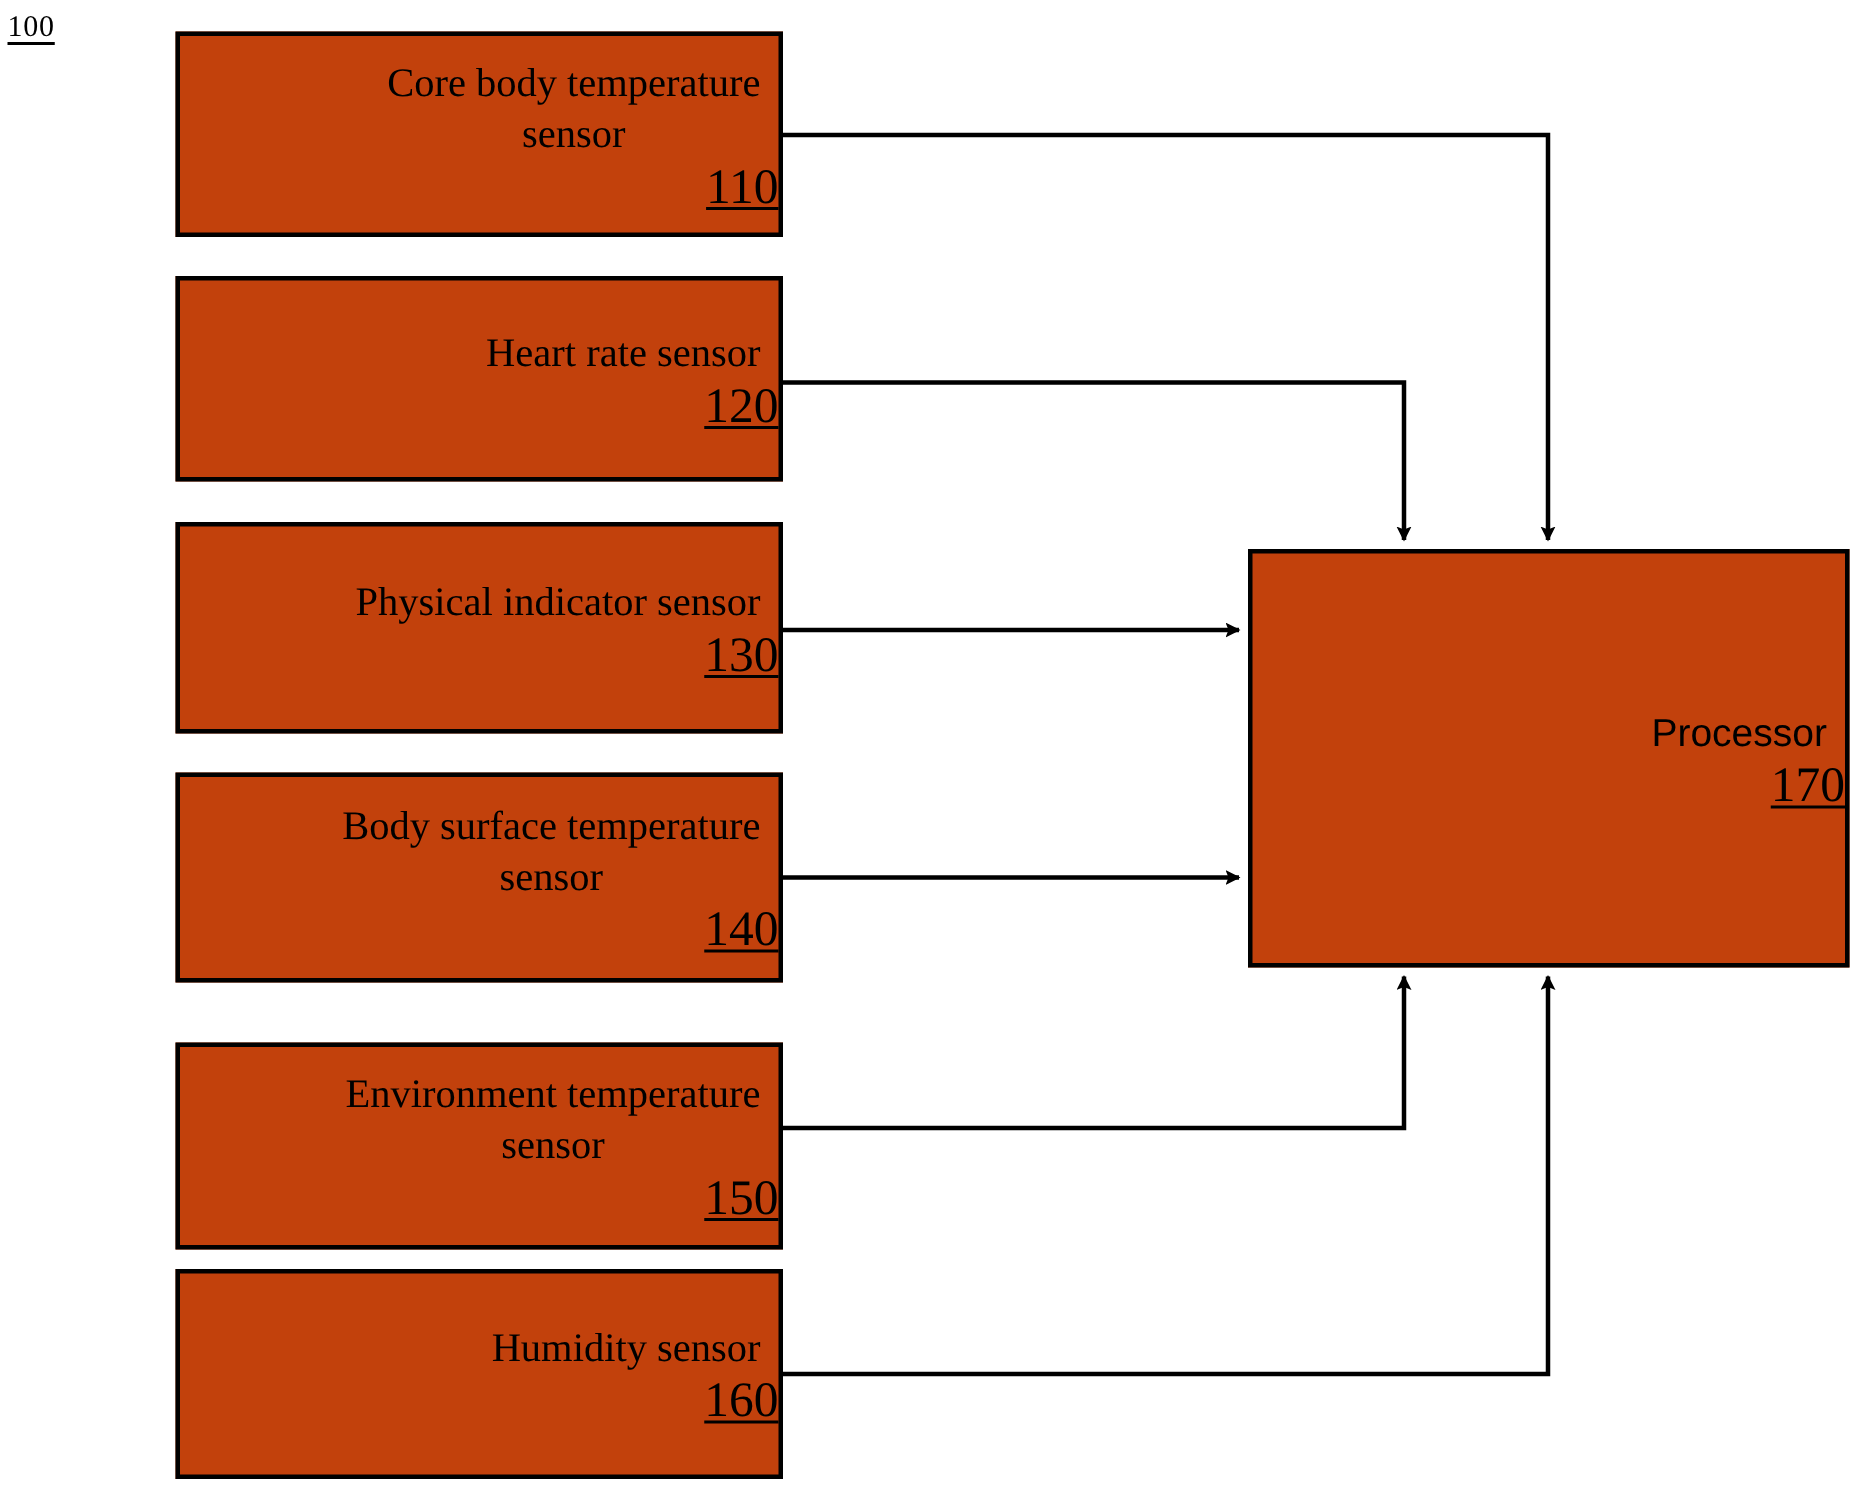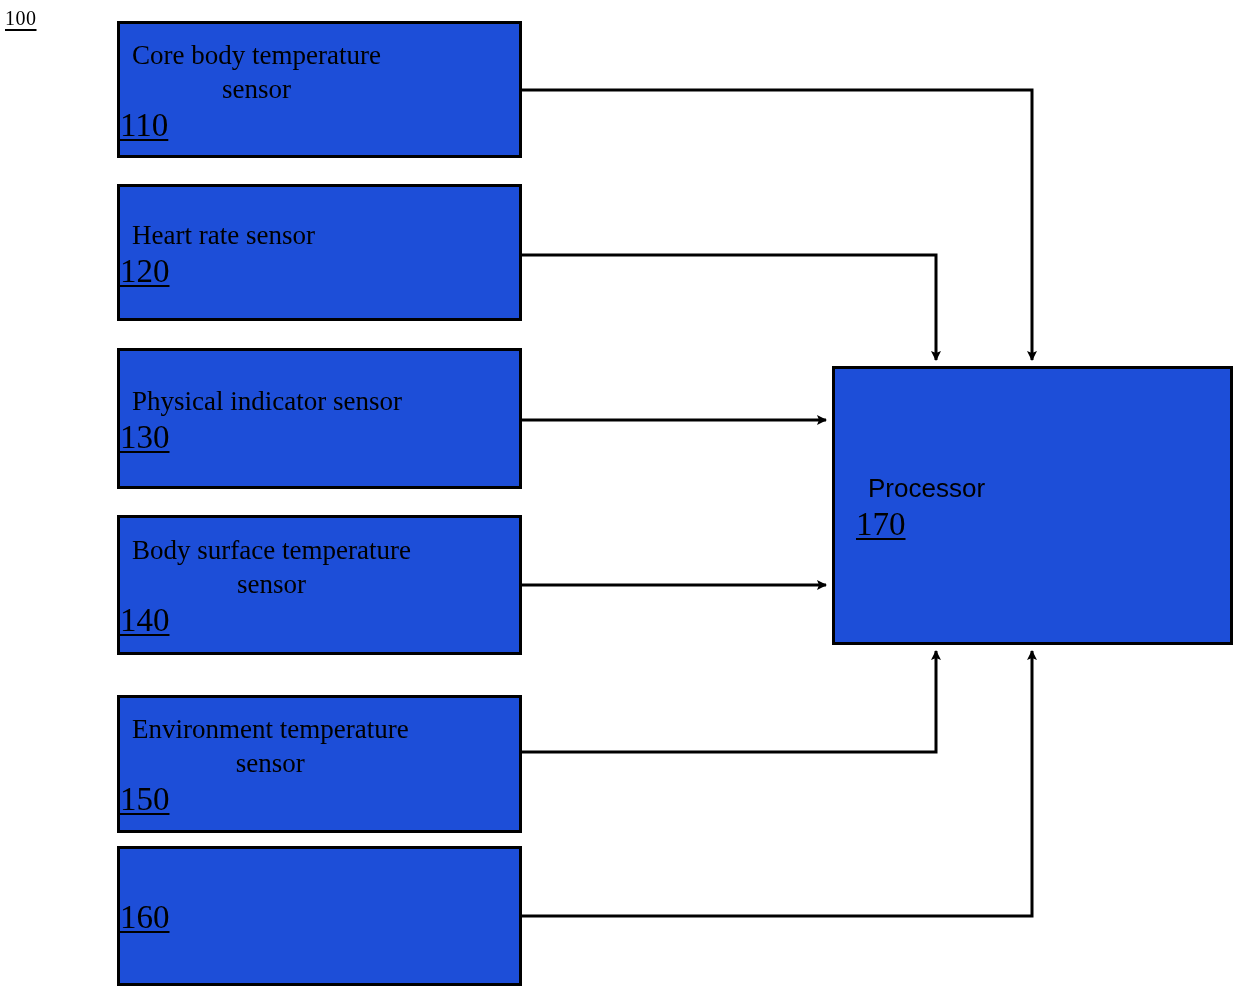--- a/index.html
+++ b/index.html
@@ -34,24 +34,24 @@
     letter-spacing: 0.5px;
     text-decoration: underline;
     text-underline-offset: 4px;
     text-decoration-thickness: 2px;
     white-space: nowrap;
   }
   .node-box {
     position: absolute;
     box-sizing: border-box;
     border: 3px solid #000000;
-    background: #1d4ed8;
+    background: #c2410c;
     display: flex;
     flex-direction: column;
-    align-items: flex-start;
+    align-items: flex-end;
     justify-content: center;
     text-align: center;
   }
   .node-title {
     font-family: "Liberation Serif", "DejaVu Serif", serif;
     font-size: 27px;
     line-height: 34px;
     padding: 0 12px;
     white-space: pre-line;
   }
@@ -110,20 +110,21 @@
         <div class="node-title">Body surface temperature
 sensor</div>
         <div class="node-ref">140</div>
       </div>
       <div class="node-box" style="left: 117px; top: 681px; width: 405px; height: 138px; margin-top: 14px;">
         <div class="node-title">Environment temperature
 sensor</div>
         <div class="node-ref">150</div>
       </div>
       <div class="node-box" style="left: 117px; top: 846px; width: 405px; height: 140px;">
+        <div class="node-title">Humidity sensor</div>
         <div class="node-ref">160</div>
       </div>
       <div class="node-box" style="left: 832px; top: 366px; width: 401px; height: 279px; padding-left: 21px;">
         <div class="node-title sans">Processor</div>
         <div class="node-ref">170</div>
       </div>
     </div>
 
 </div>
 

